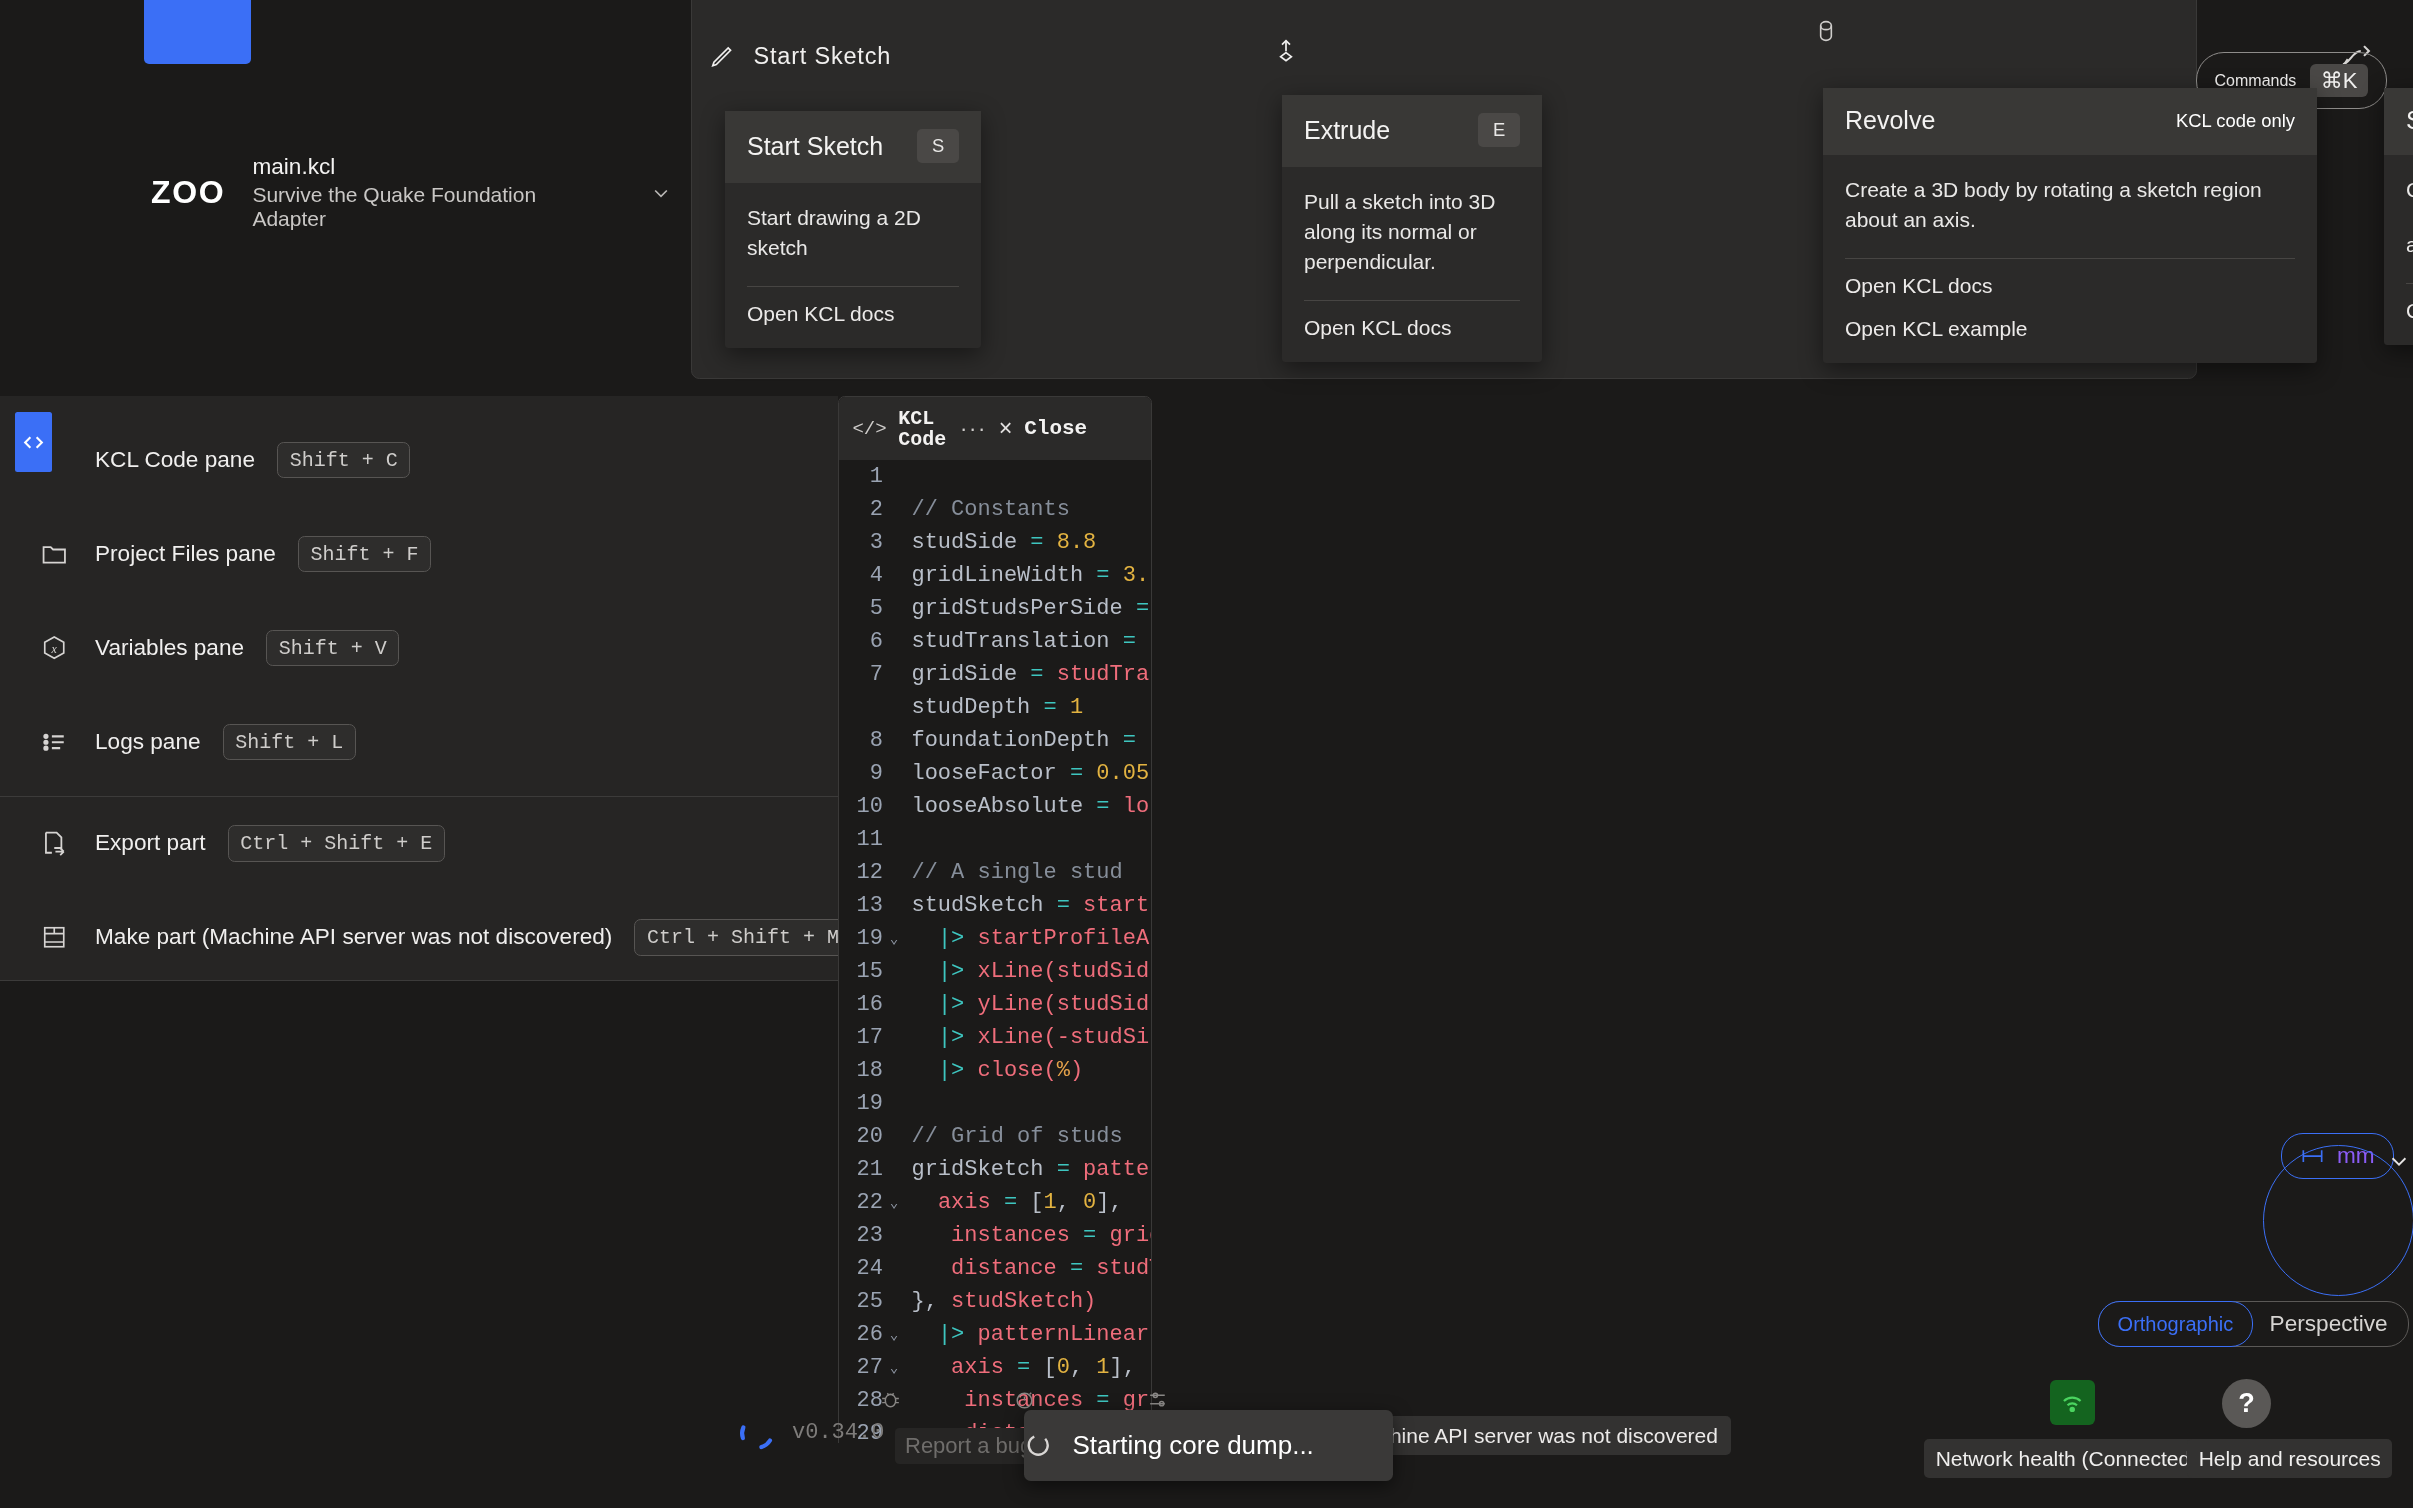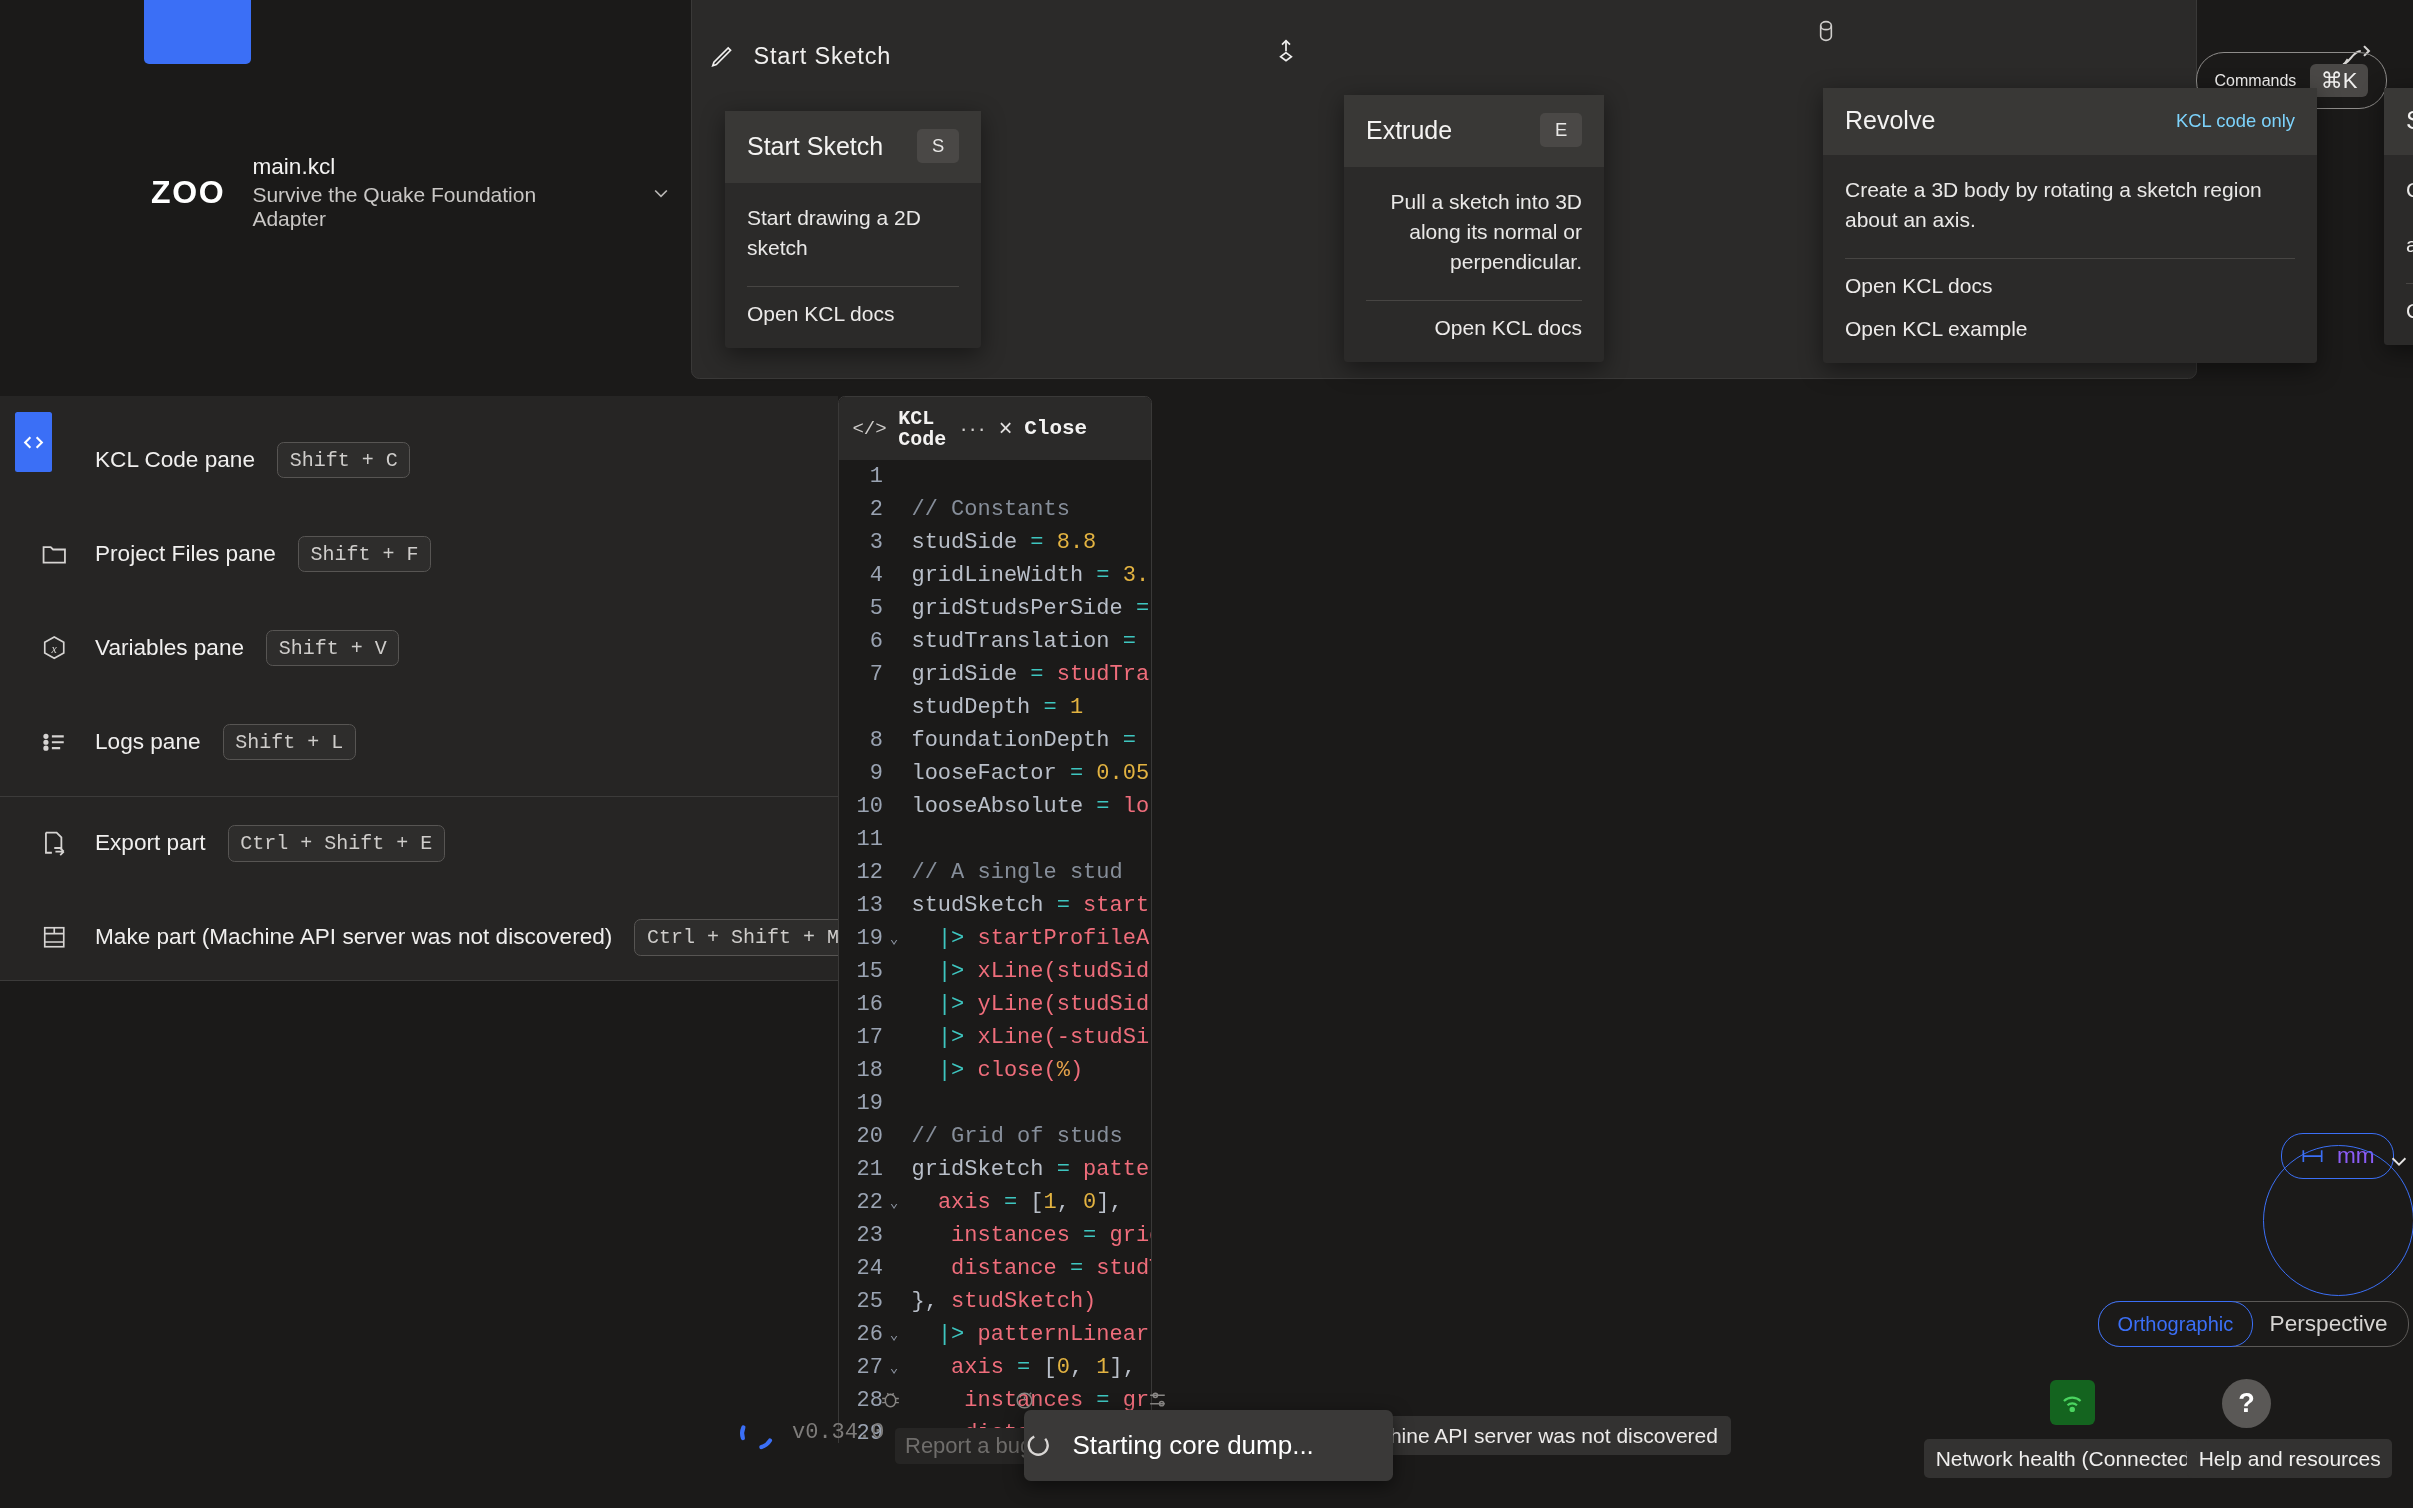--- a/index.html
+++ b/index.html
@@ -33,32 +33,32 @@
   }
 
   
   #tool-heading{left:708px;top:42px;display:flex;align-items:center;gap:17px;}
   #tool-heading .label{font-size:23.5px;letter-spacing:0.8px;color:#f1f0ef;}
 
   
   .popover{background:#2b2a29;border-radius:3.4px;box-shadow:0 6.7px 23.5px rgba(0,0,0,.45);}
   .pop-head{background:#393836;padding:18.4px 22px 20px 22px;display:flex;align-items:center;justify-content:space-between;}
   .pop-title{font-size:25px;color:#f4f3f2;}
-  .pop-sub{font-size:18.4px;color:#7dd3fc;margin-left:37px;}
+  .pop-sub{font-size:18.4px;color:#ffffff;margin-left:37px;}
   .kbd-sq{
     background:#4a4846;border-radius:5px;color:#e9e8e7;font-size:18.4px;
     min-width:25px;height:34px;display:flex;align-items:center;justify-content:center;padding:0 8.4px;
   }
   .pop-body{padding:20px 22px 5px 22px;font-size:21px;line-height:1.42;color:#e9e8e7;}
   .pop-div{height:0.8px;background:#474543;margin:18.4px 22px 0 22px;}
   .pop-links{padding:15px 22px 22px 22px;display:flex;flex-direction:column;gap:18.4px;}
   .pop-link{font-size:21px;color:#eceae9;cursor:pointer;}
 
   #pop-sketch{left:725px;top:111px;width:256px;}
-  #pop-extrude{left:1344px;top:95px;width:260px;text-align:right;}
+  #pop-extrude{left:1282px;top:95px;width:260px;}
   #pop-revolve{left:1823px;top:88px;width:494px;}
   #pop-rightcut{left:2384px;top:88px;width:251px;}
 
   
   #icon-extrude{left:1270px;top:38px;}
   #icon-revolve{left:1810px;top:15px;}
   #icon-sweep{left:2338px;top:38px;}
 
   
   #commands-btn{

